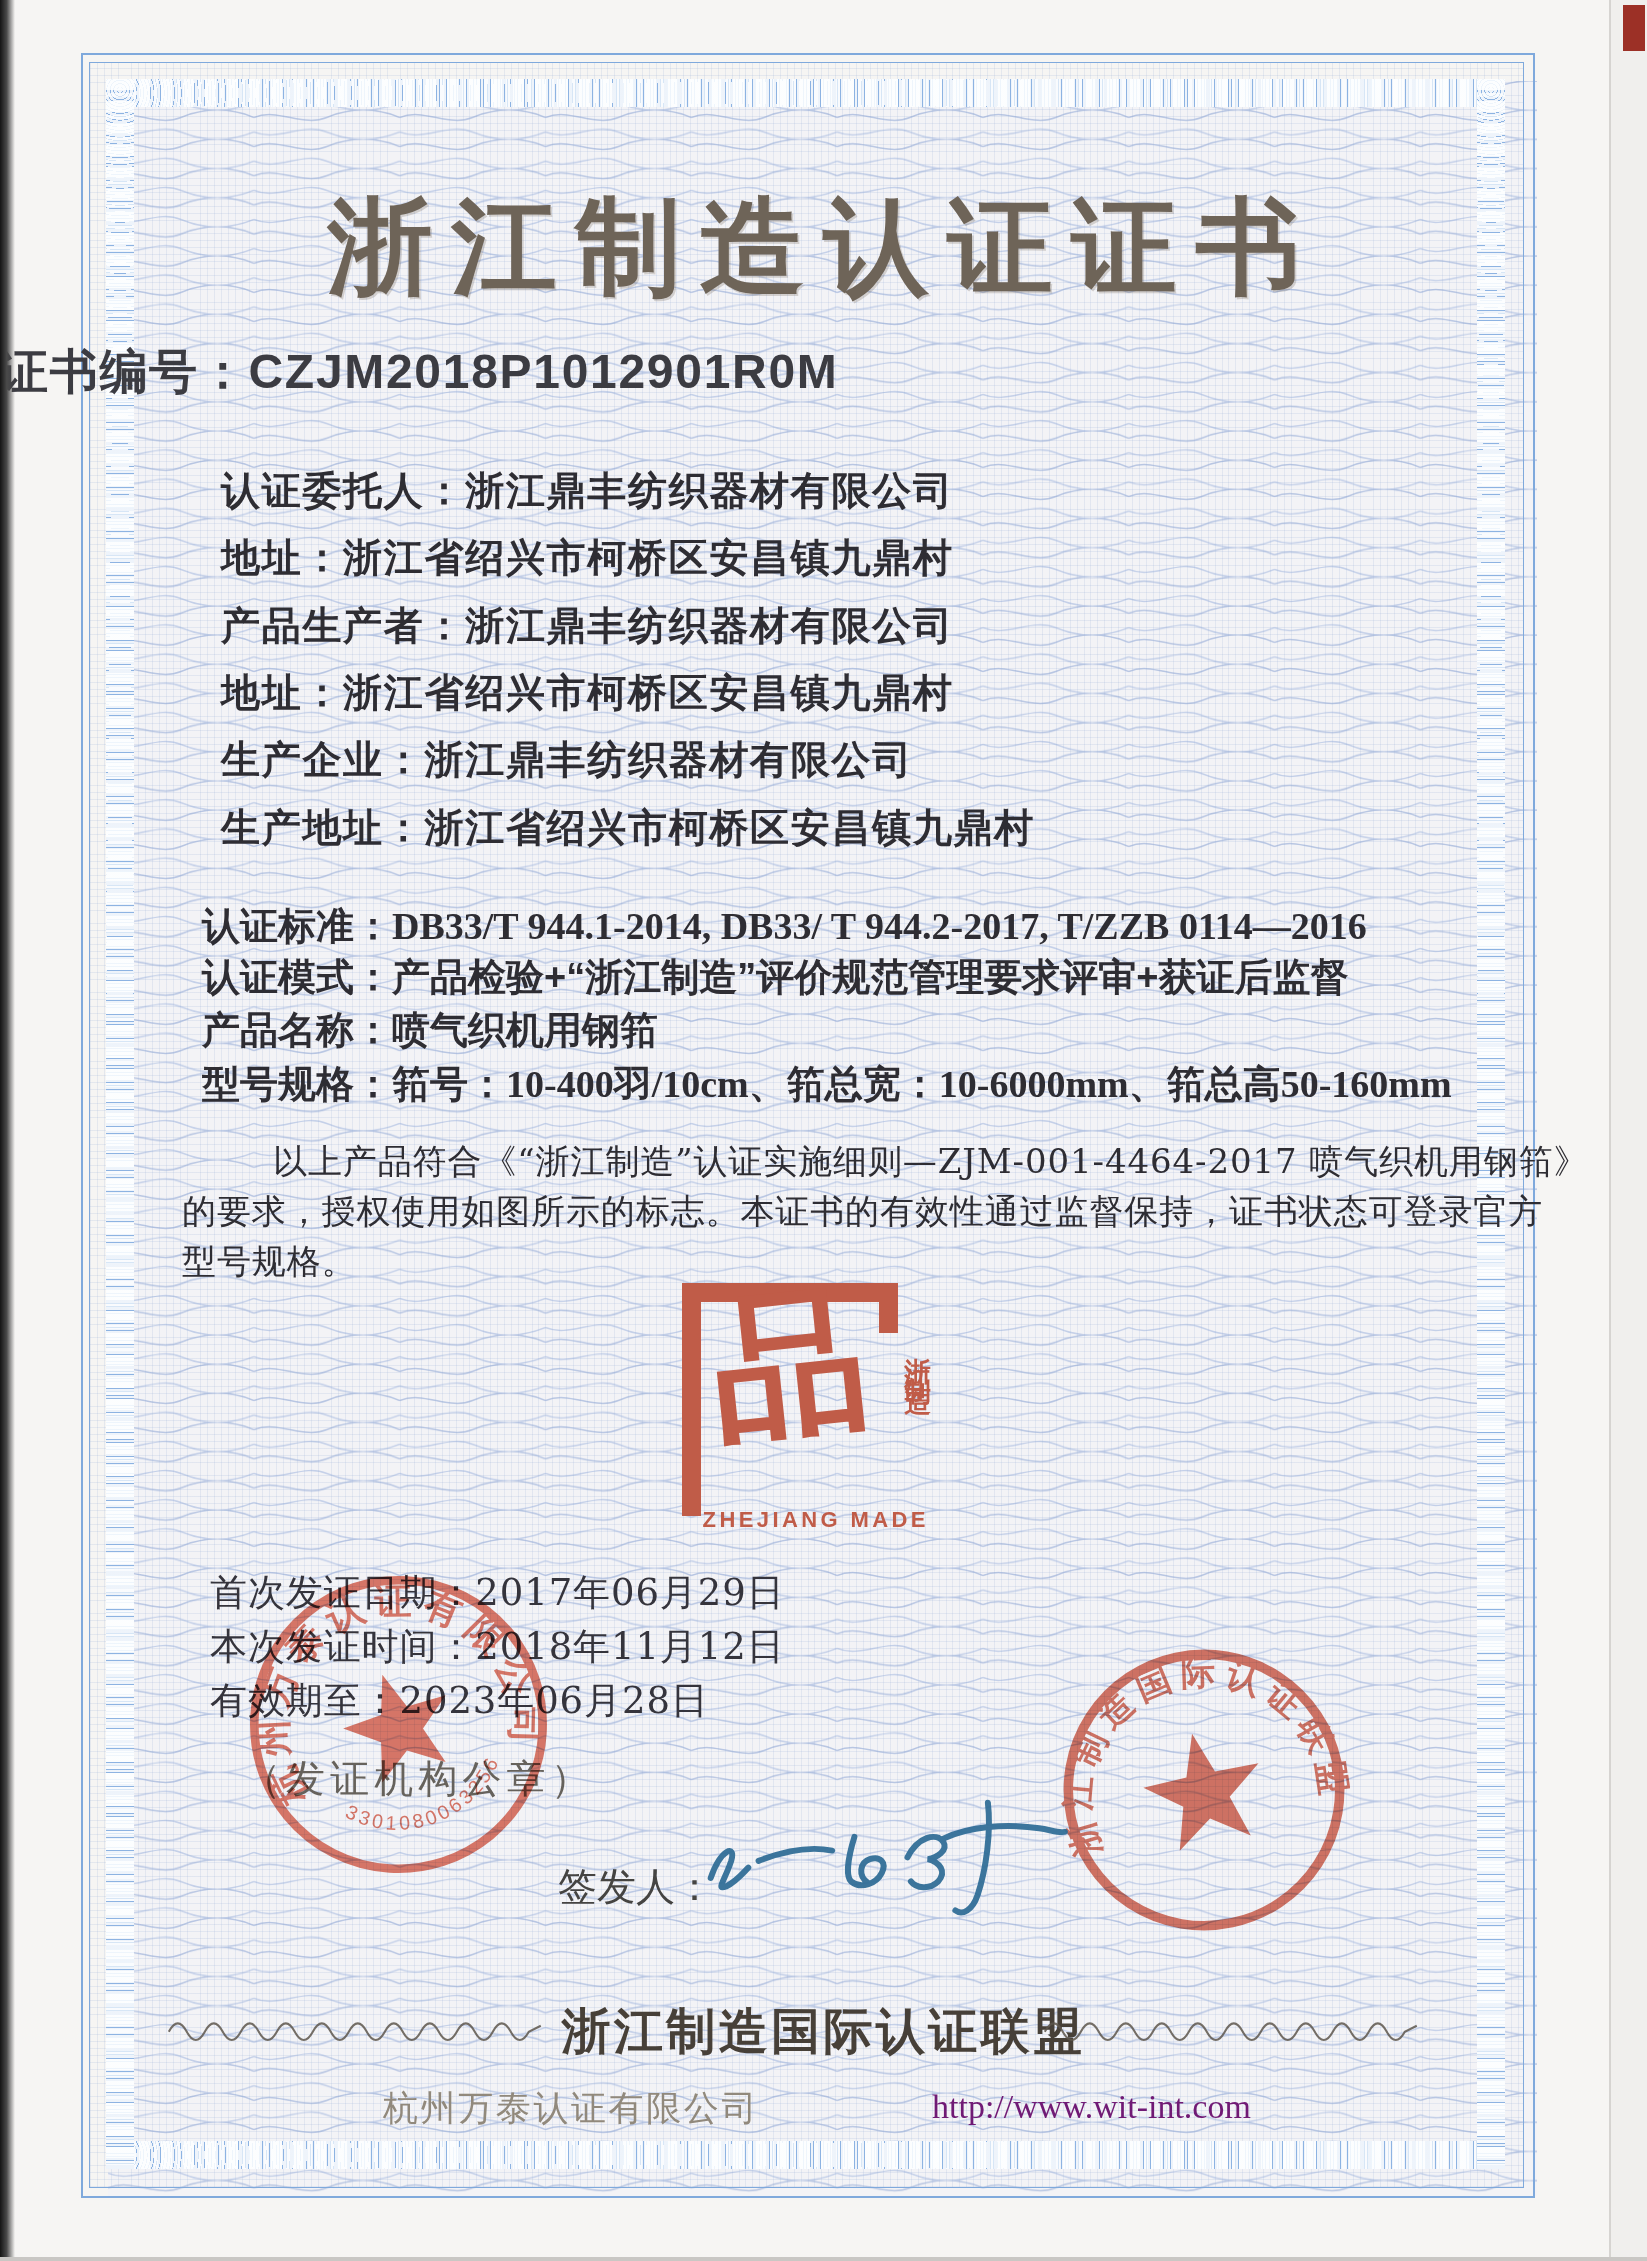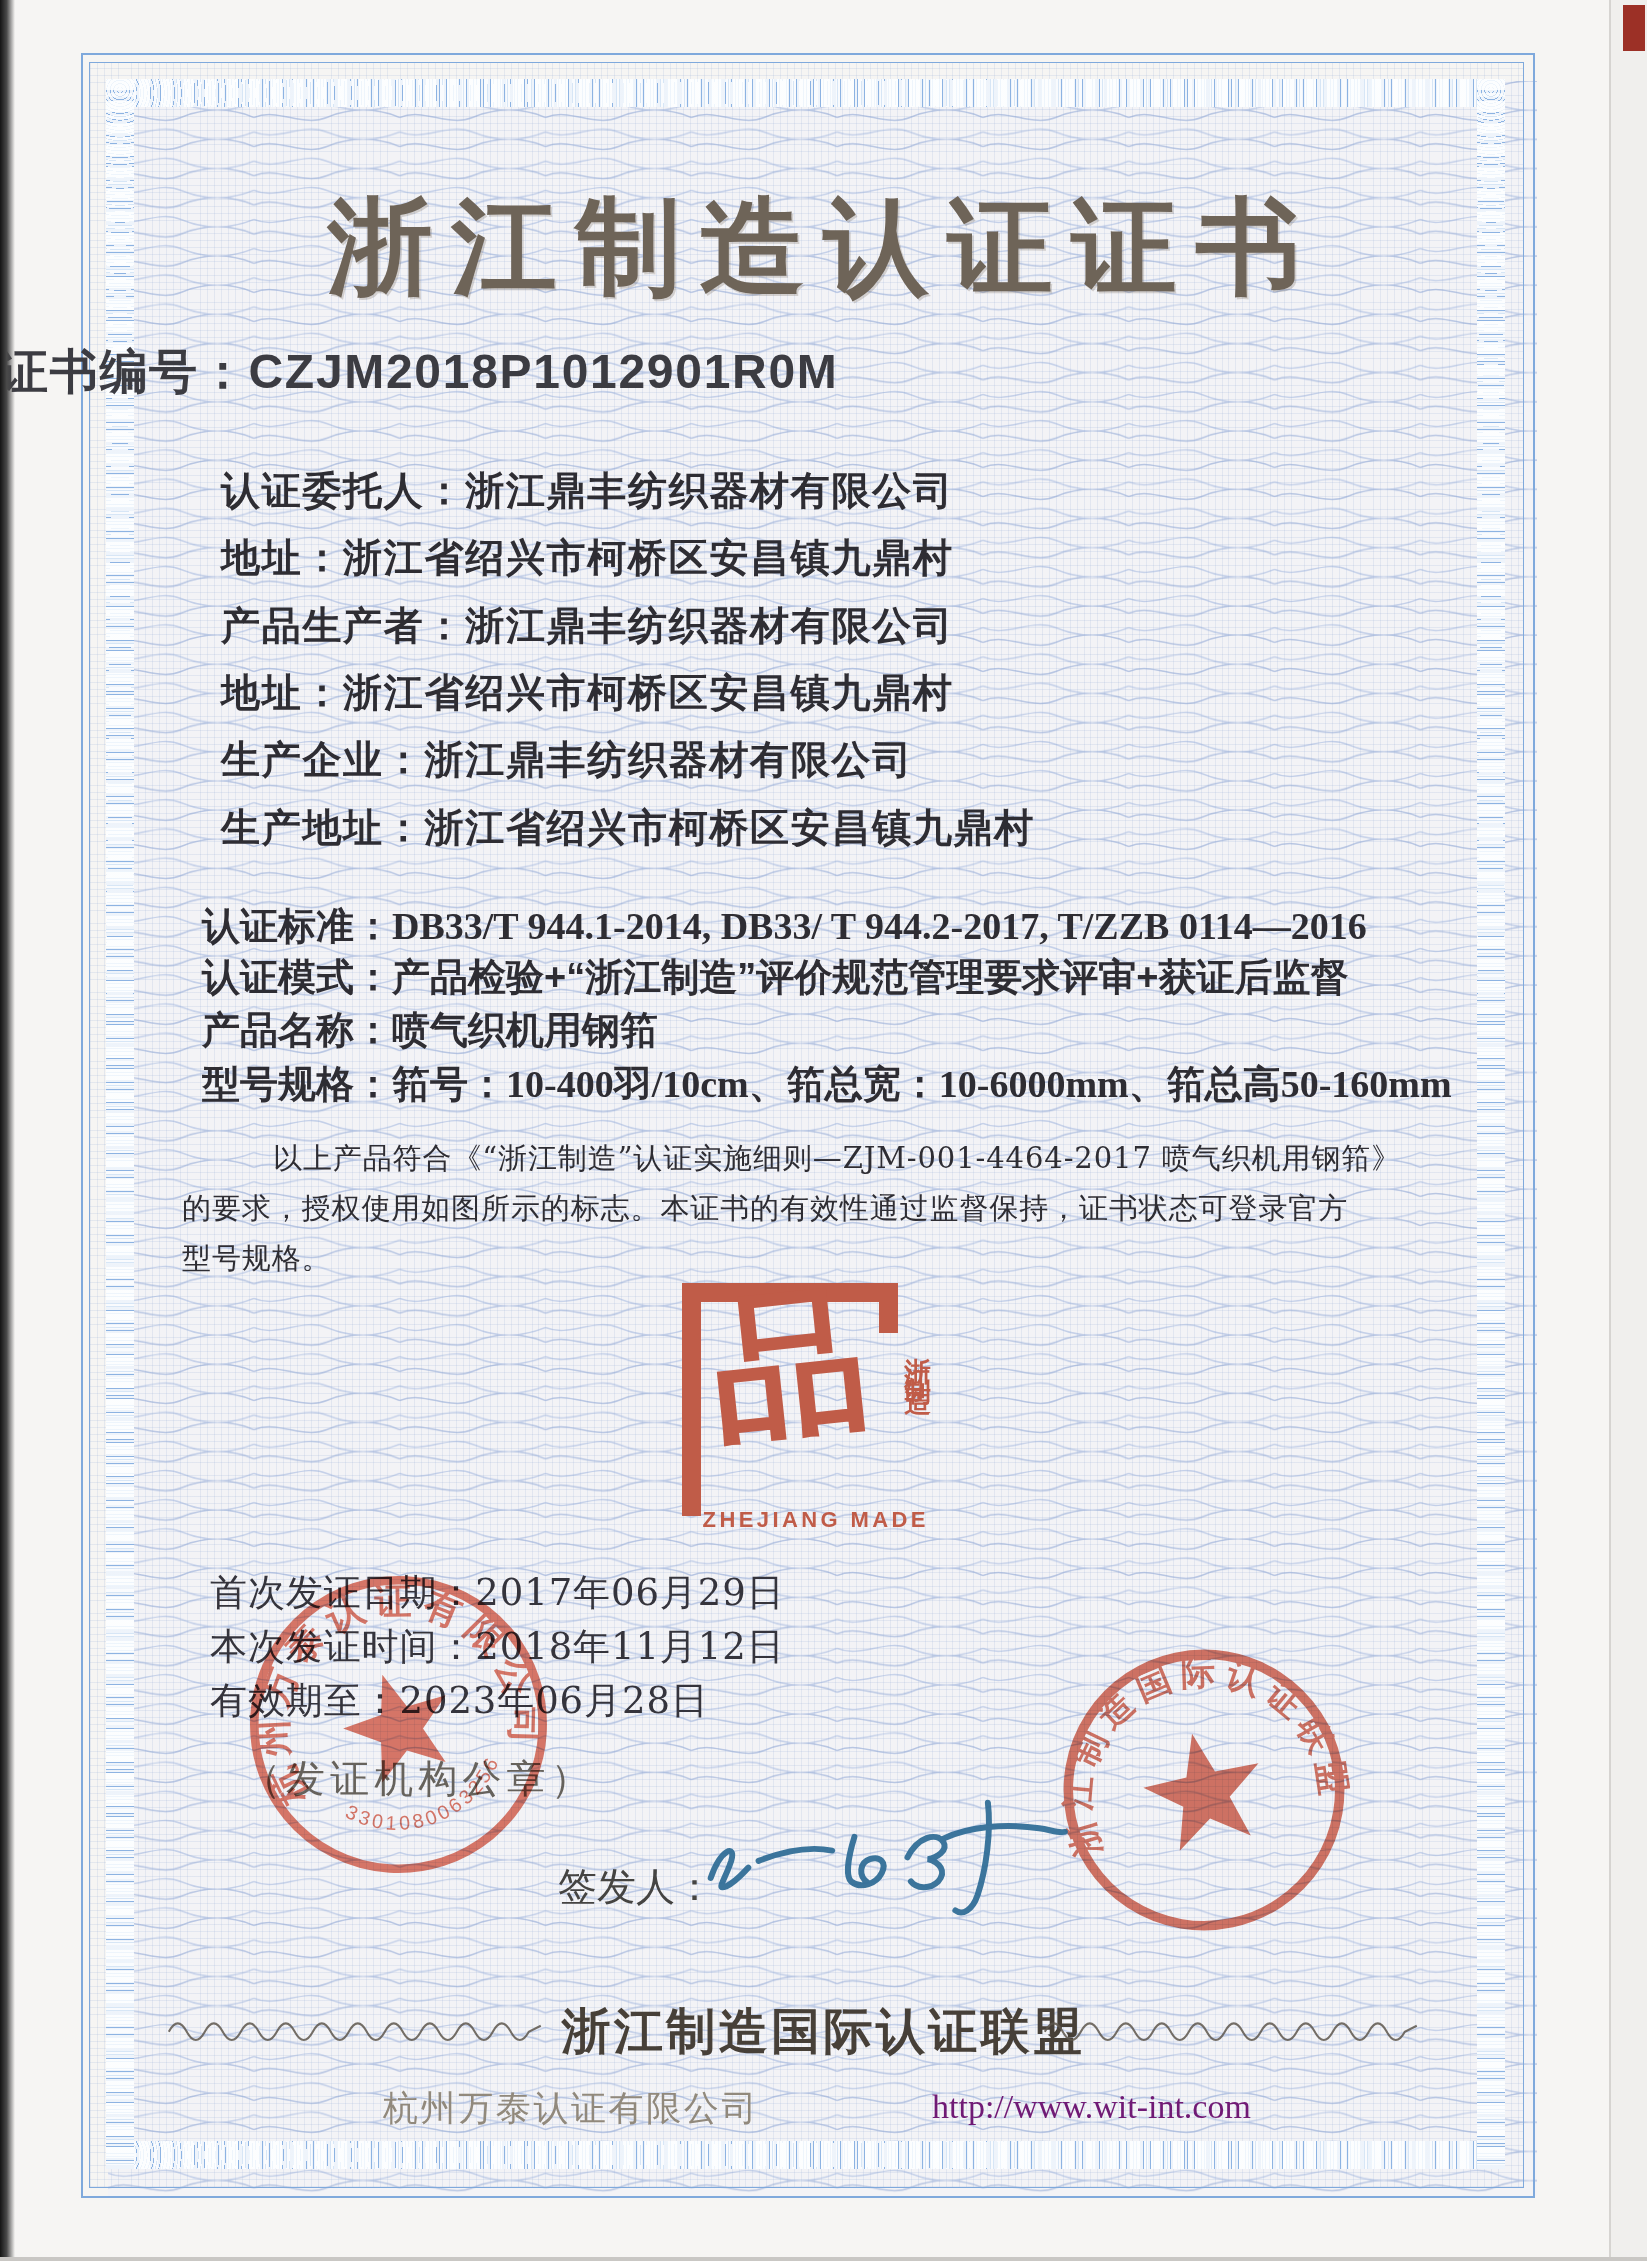--- a/index.html
+++ b/index.html
@@ -28,21 +28,21 @@
   .waves{left:108px;top:81px;z-index:1;}
   
   .title{left:0;top:178px;width:1647px;text-align:center;font-size:105px;letter-spacing:19px;
     color:#6e6458;font-family:"DejaVu Serif",serif;font-weight:bold;z-index:4;
     text-shadow:1.7px 1.7px 0 rgba(110,100,88,.25);}
   .certno{left:0;top:340px;width:1647px;font-size:48px;font-weight:bold;
     color:#3c3c42;letter-spacing:1.7px;z-index:4;}
   .pline{left:221px;font-size:39px;font-weight:bold;color:#2e2d33;z-index:4;letter-spacing:1.7px;}
   .cline{left:202px;font-size:38px;font-weight:bold;color:#2e2d33;z-index:4;}
   .cline .cval{font-family:"Liberation Serif",serif;}
-  .stmt{font-size:29px;color:#2e2d33;font-family:"DejaVu Serif",serif;z-index:4;letter-spacing:0.9px;}
+  .stmt{font-size:34px;color:#2e2d33;font-family:"DejaVu Serif",serif;z-index:4;letter-spacing:0.9px;}
   .dates{left:210px;font-size:37px;color:#35343c;font-family:"DejaVu Serif",serif;z-index:4;letter-spacing:0.9px;}
   .sealnote{left:242px;top:1752px;font-size:39px;color:#66625c;font-family:"DejaVu Serif",serif;
     letter-spacing:5.1px;z-index:4;}
   .signer{left:558px;top:1860px;font-size:39px;color:#454442;font-family:"DejaVu Serif",serif;z-index:4;}
   .foot-title{left:0;top:1999px;width:1647px;text-align:center;font-size:49px;font-weight:bold;
     color:#474038;letter-spacing:3.4px;z-index:4;}
   .foot-issuer{left:383px;top:2085px;font-size:35px;color:#91897c;letter-spacing:2.6px;z-index:4;}
   .foot-site{left:932px;top:2088px;font-size:34px;color:#701a75;font-family:"Liberation Serif",serif;z-index:4;}
   
   .logo{left:682px;top:1283px;width:257px;height:240px;z-index:3;}

